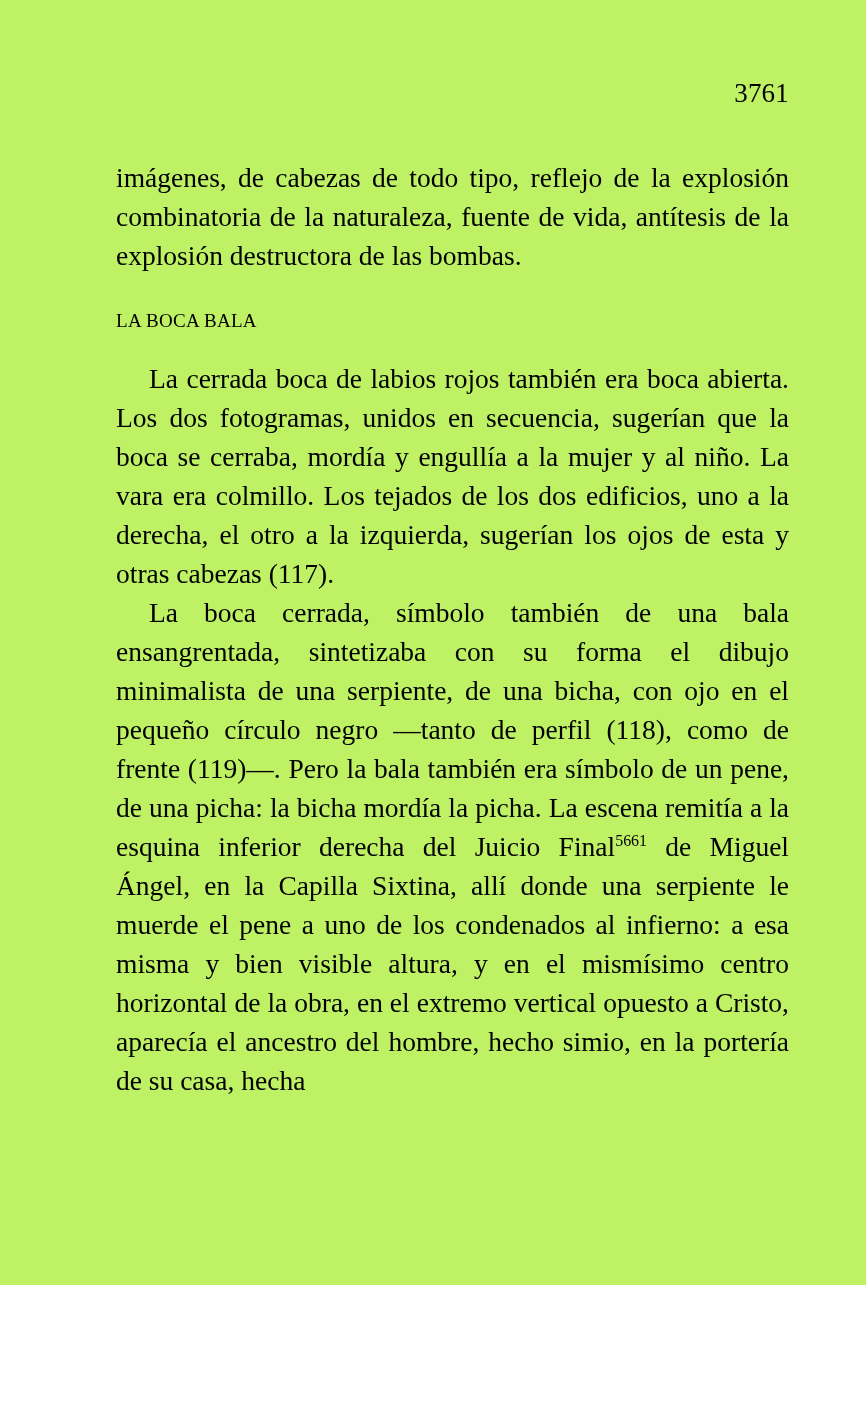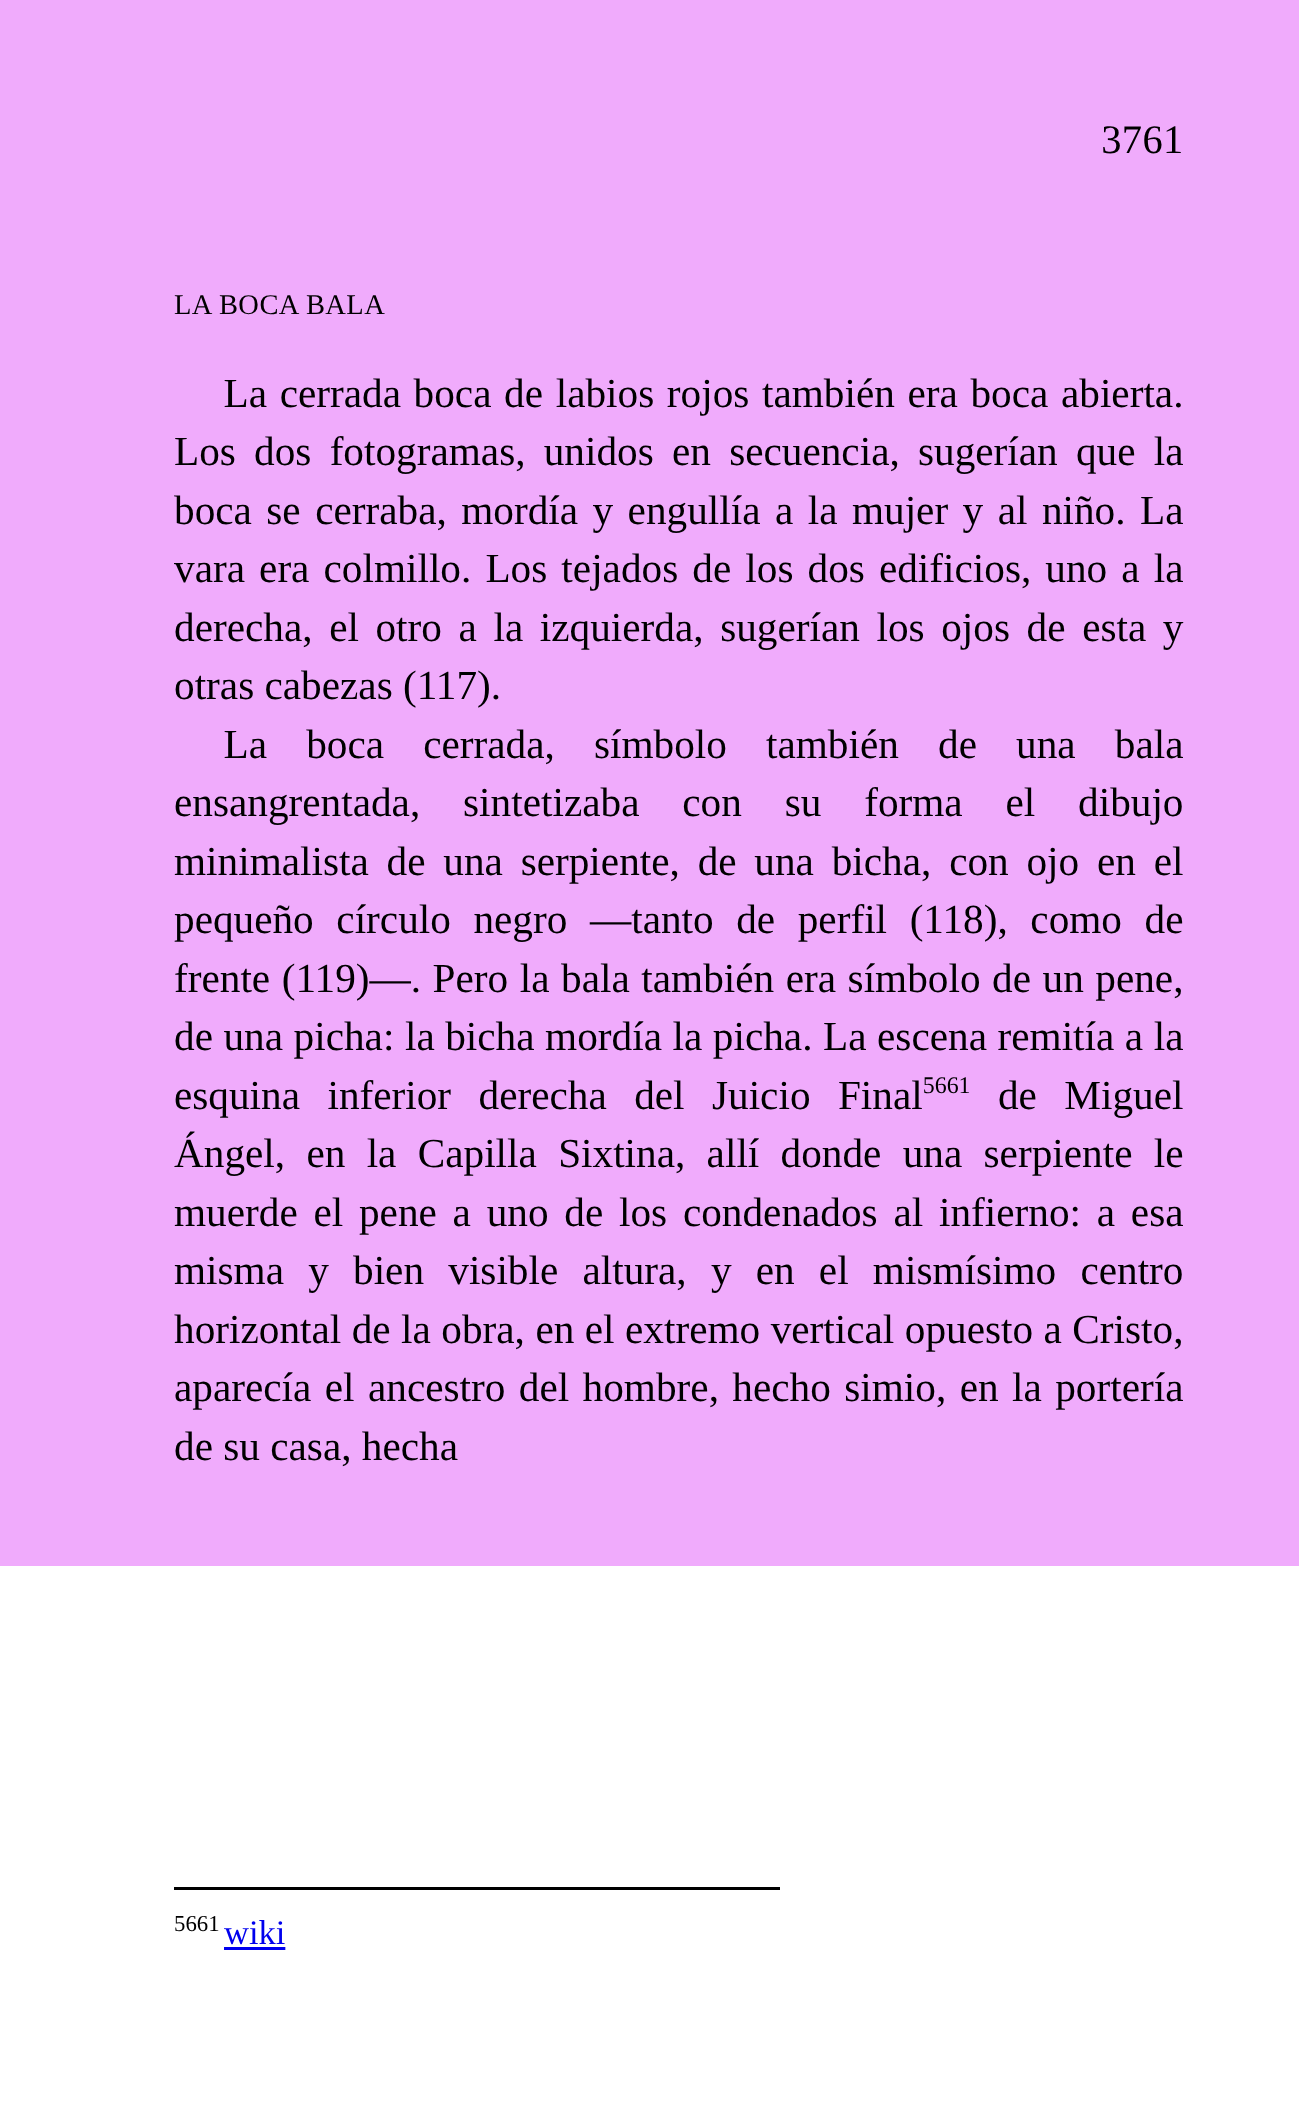--- a/index.html
+++ b/index.html
@@ -13,22 +13,22 @@
     position: relative;
     font-family: "Liberation Serif", "DejaVu Serif", serif;
     color: #000000;
     overflow: hidden;
   }
 
   .page {
     position: absolute;
     inset: 0;
     width: 866px;
-    height: 1044px;
-    background: #f0abfc;
+    height: 1285px;
+    background: #bef264;
   }
 
   
   .page-header {
     position: absolute;
     left: 116px;
     top: 76px;
     width: 673px;
     text-align: right;
     font-size: 27px;
@@ -112,31 +112,28 @@
 </style>
 </head>
 <body>
 
 <div class="page">
 
   <div class="page-header">3761</div>
 
   <div class="text-column">
 
+    <p class="body-par first">imágenes, de cabezas de todo tipo, reflejo de la explosión combinatoria de la naturaleza, fuente de vida, antítesis de la explosión destructora de las bombas.</p>
 
     <div class="spacer-before-head"></div>
 
     <h2 class="section-head">LA BOCA BALA</h2>
 
     <div class="spacer-after-head"></div>
 
     <p class="body-par indent">La cerrada boca de labios rojos también era boca abierta. Los dos fotogramas, unidos en secuencia, sugerían que la boca se cerraba, mordía y engullía a la mujer y al niño. La vara era colmillo. Los tejados de los dos edificios, uno a la derecha, el otro a la izquierda, sugerían los ojos de esta y otras cabezas (117).</p>
 
     <p class="body-par indent"><span>La boca cerrada, símbolo también de una bala ensangrentada, sintetizaba con su forma el dibujo minimalista de una serpiente, de una bicha, con ojo en el pequeño círculo negro —tanto de perfil (118), como de frente (119)—. Pero la bala también era símbolo de un pene, de una picha: la bicha mordía la picha. La escena remitía a la esquina inferior derecha del </span><span class="work-title">Juicio Final</span><sup class="fn-ref">5661</sup><span> de Miguel Ángel, en la Capilla Sixtina, allí donde una serpiente le muerde el pene a uno de los condenados al infierno: a esa misma y bien visible altura, y en el mismísimo centro horizontal de la obra, en el extremo vertical opuesto a Cristo, aparecía el ancestro del hombre, hecho simio, en la portería de su casa, hecha</span></p>
 
   </div>
 
-  <div class="footnote-area">
-    <hr class="footnote-rule">
-    <p class="footnote-item"><sup class="fn-num">5661</sup><a class="footnote-link" href="#">wiki</a></p>
-  </div>
 
 </div>
 
 </body></html>

